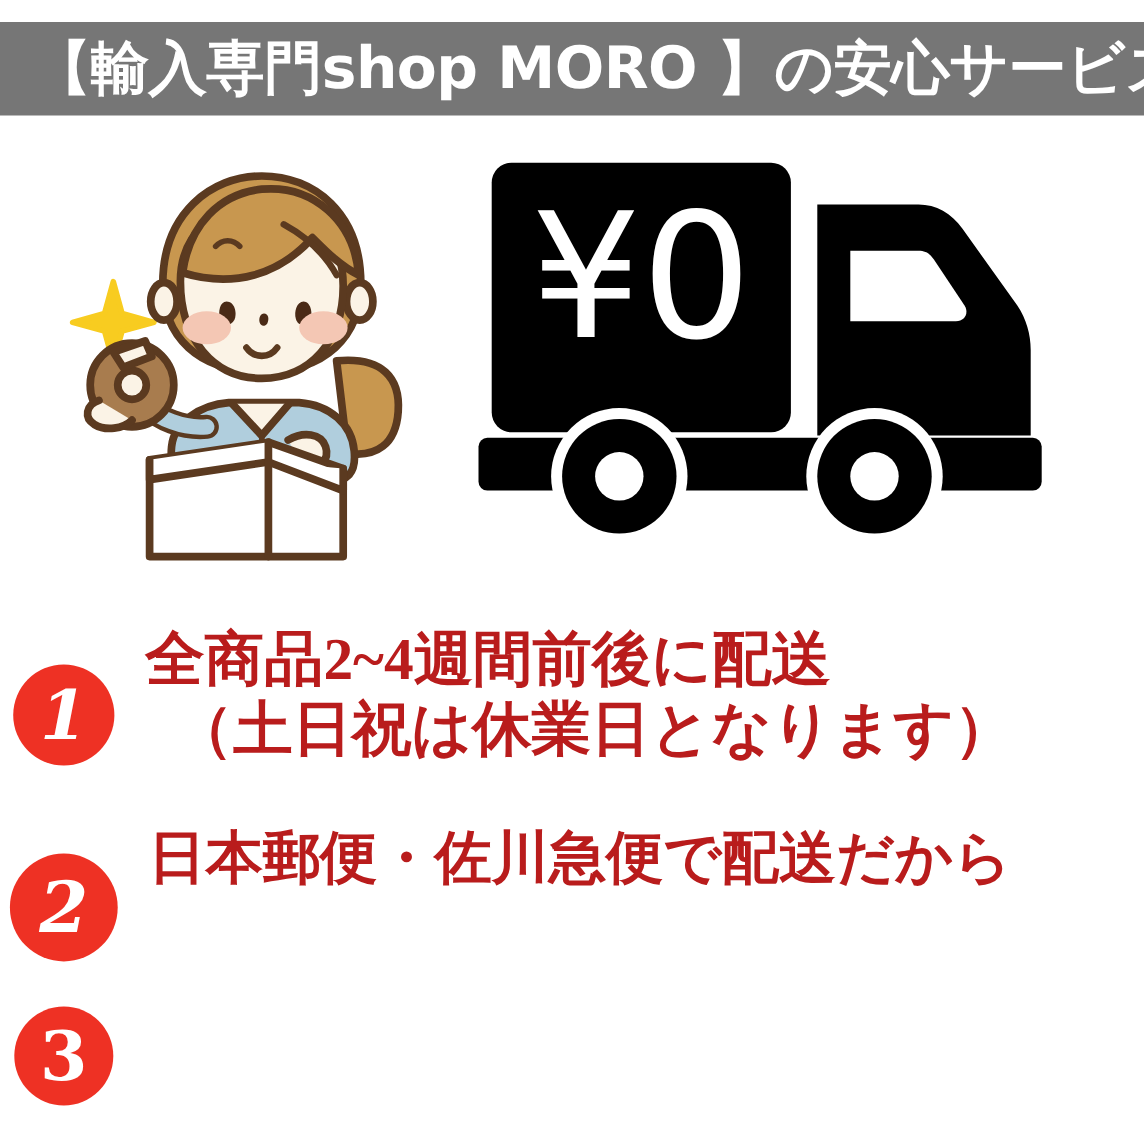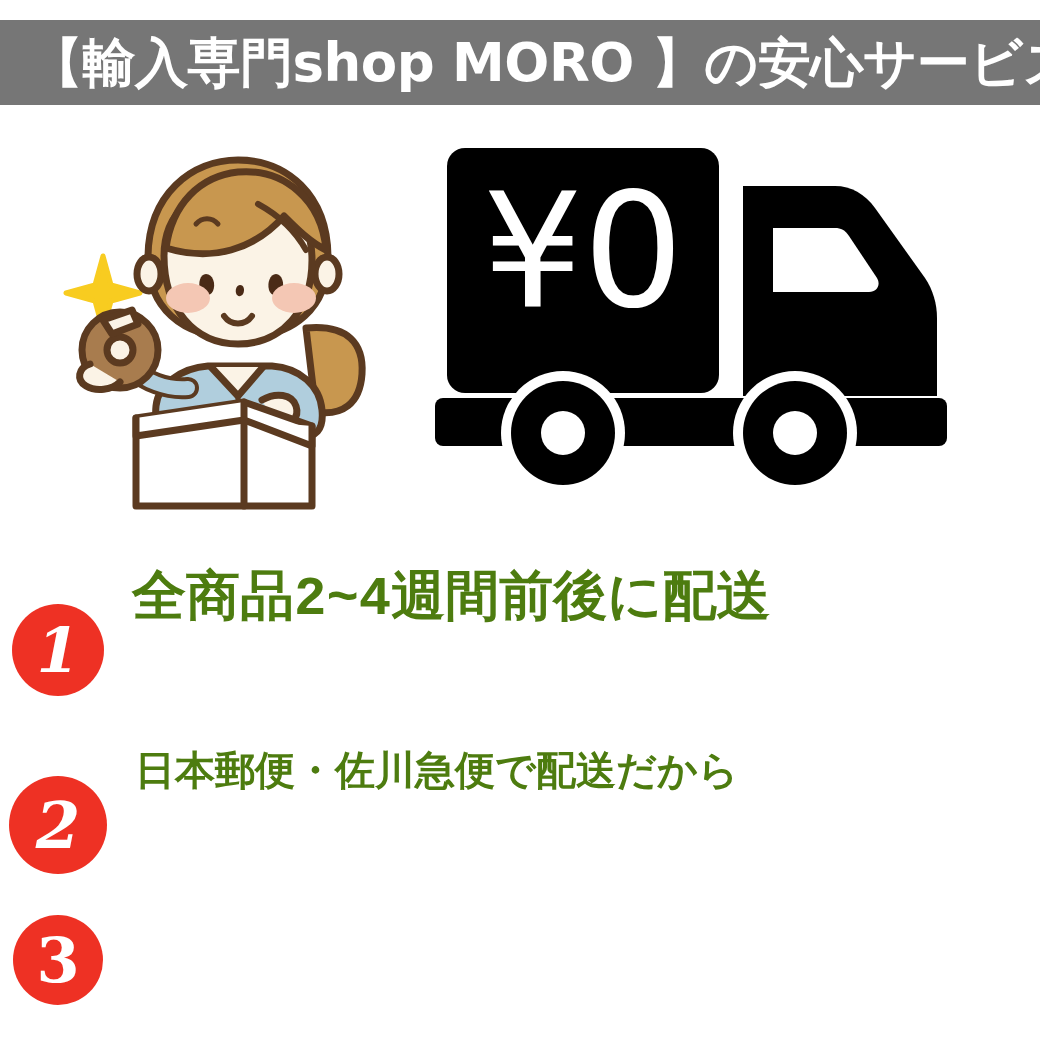--- a/index.html
+++ b/index.html
@@ -106,27 +106,27 @@
   }
   #feature-row-2 .badge {
     width: 90px; height: 90px;
     margin-left: 13px; margin-top: 12px;
     font-size: 62px;
     font-style: normal;
   }
 
   .feature-text {
     flex: 1 1 auto;
-    color: #4d7c0f;
-    font-family: Liberation Mono, monospace;
+    color: #b91c1c;
+    font-family: Liberation Serif, serif;
     font-weight: bold;
     line-height: 1.18;
   }
   #feature-row-0 .feature-text { margin-left: 28px; font-size: 54px; margin-top: 4px; }
-  #feature-row-1 .feature-text { margin-left: 28px; font-size: 40px; margin-top: 0px; }
+  #feature-row-1 .feature-text { margin-left: 28px; font-size: 52px; margin-top: 0px; }
   #feature-row-2 .feature-text { margin-left: 28px; font-size: 52px; margin-top: 4px; }
   .feature-line { display: block; white-space: nowrap; }
   .indent { padding-left: 26px; }
 </style>
 </head>
 <body>
 
 <div id="header-banner">
   <div id="header-title">【輸入専門shop MORO 】の安心サービス</div>
 </div>
@@ -216,20 +216,21 @@
     </svg>
   </div>
 </div>
 
 <div id="feature-list">
 
   <div class="feature-row" id="feature-row-0">
     <div class="badge">1</div>
     <div class="feature-text">
       <span class="feature-line">全商品2~4週間前後に配送</span>
+      <span class="feature-line indent">（土日祝は休業日となります）</span>
     </div>
   </div>
 
   <div class="feature-row" id="feature-row-1">
     <div class="badge">2</div>
     <div class="feature-text">
       <span class="feature-line">日本郵便・佐川急便で配送だから</span>
     </div>
   </div>
 

